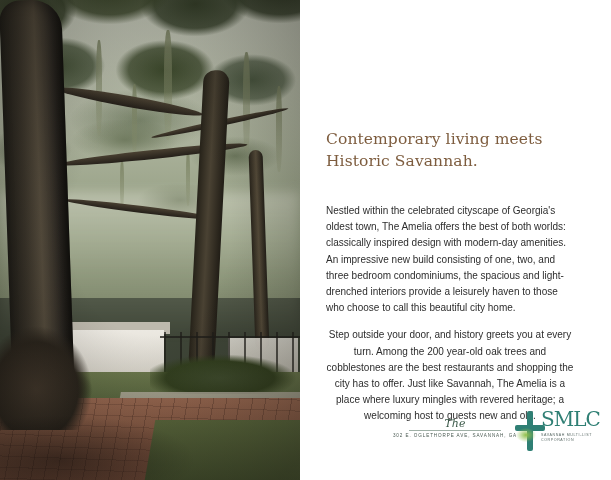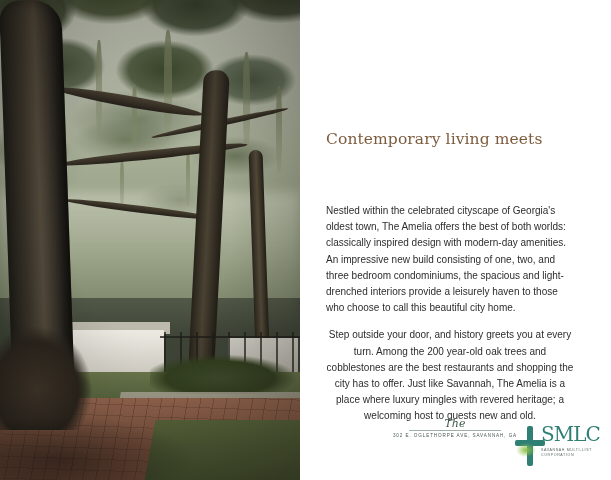--- a/index.html
+++ b/index.html
@@ -294,21 +294,21 @@
     width: 92px;
     height: 1px;
     background: #9fb0a6;
     margin: 3px auto 2px auto;
   }
 
   
   .badge {
     position: absolute;
     right: 8px;
-    bottom: 0;
+    bottom: 15px;
     width: 92px;
     height: 62px;
   }
   .badge-inner {
     position: relative;
     width: 100%;
     height: 100%;
   }
   .badge-text {
     position: absolute;
@@ -430,20 +430,21 @@
       <div class="vignette"></div>
     </div>
   </div>
 
   <div class="divider-line"></div>
 
   <div class="content">
 
     <div class="headline">
       <div>Contemporary living meets</div>
+      <div>Historic Savannah.</div>
     </div>
 
     <div class="body-copy">
       <p>Nestled within the celebrated cityscape of Georgia's oldest town, The Amelia offers the best of both worlds: classically inspired design with modern-day amenities. An impressive new build consisting of one, two, and three bedroom condominiums, the spacious and light-drenched interiors provide a leisurely haven to those who choose to call this beautiful city home.</p>
       <p>Step outside your door, and history greets you at every turn. Among the 200 year-old oak trees and cobblestones are the best restaurants and shopping the city has to offer. Just like Savannah, The Amelia is a place where luxury mingles with revered heritage; a welcoming host to guests new and old.</p>
     </div>
 
     <div class="logo-block">
       <div class="logo-the">The</div>
       <div class="logo-rule"></div>

